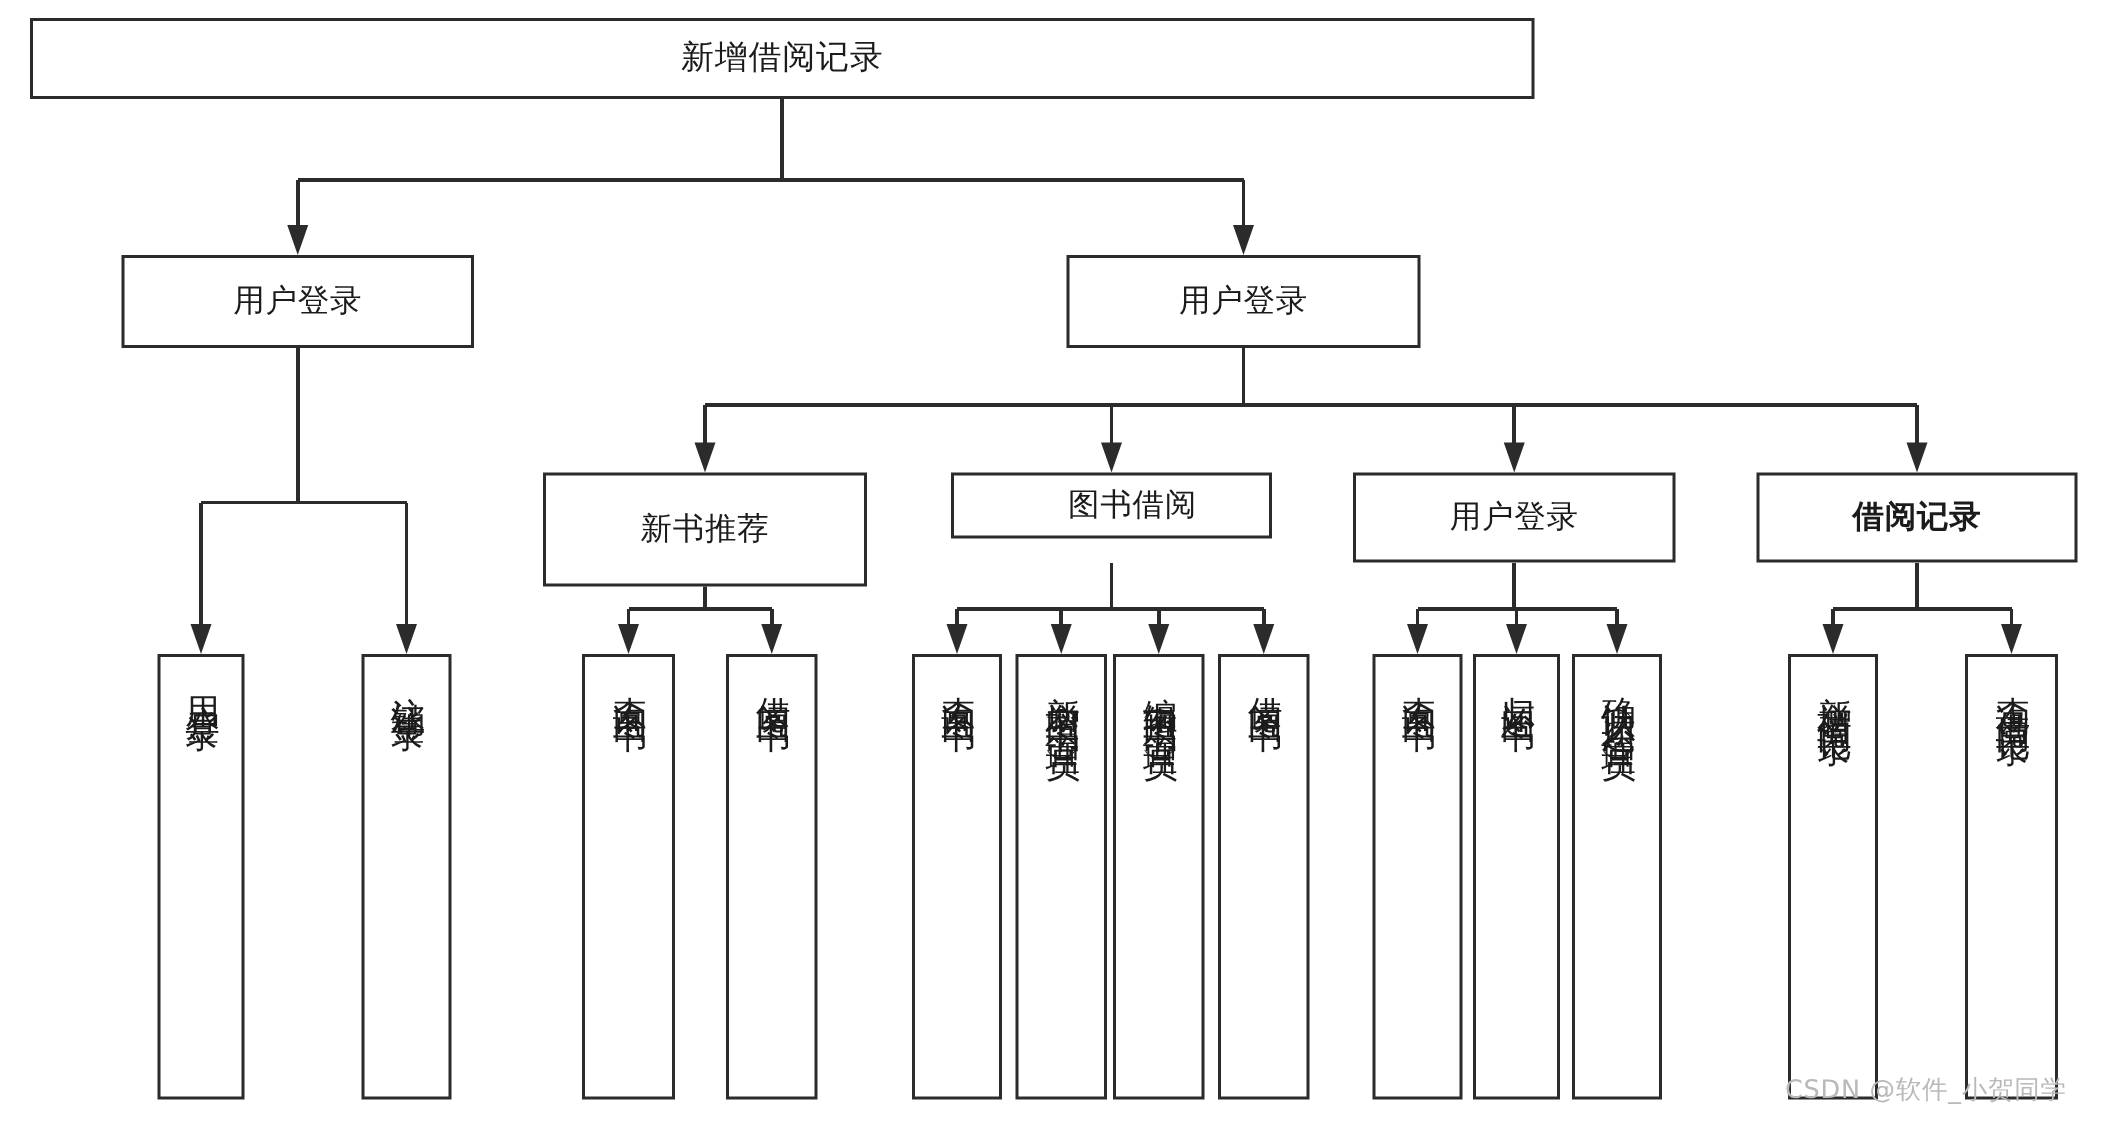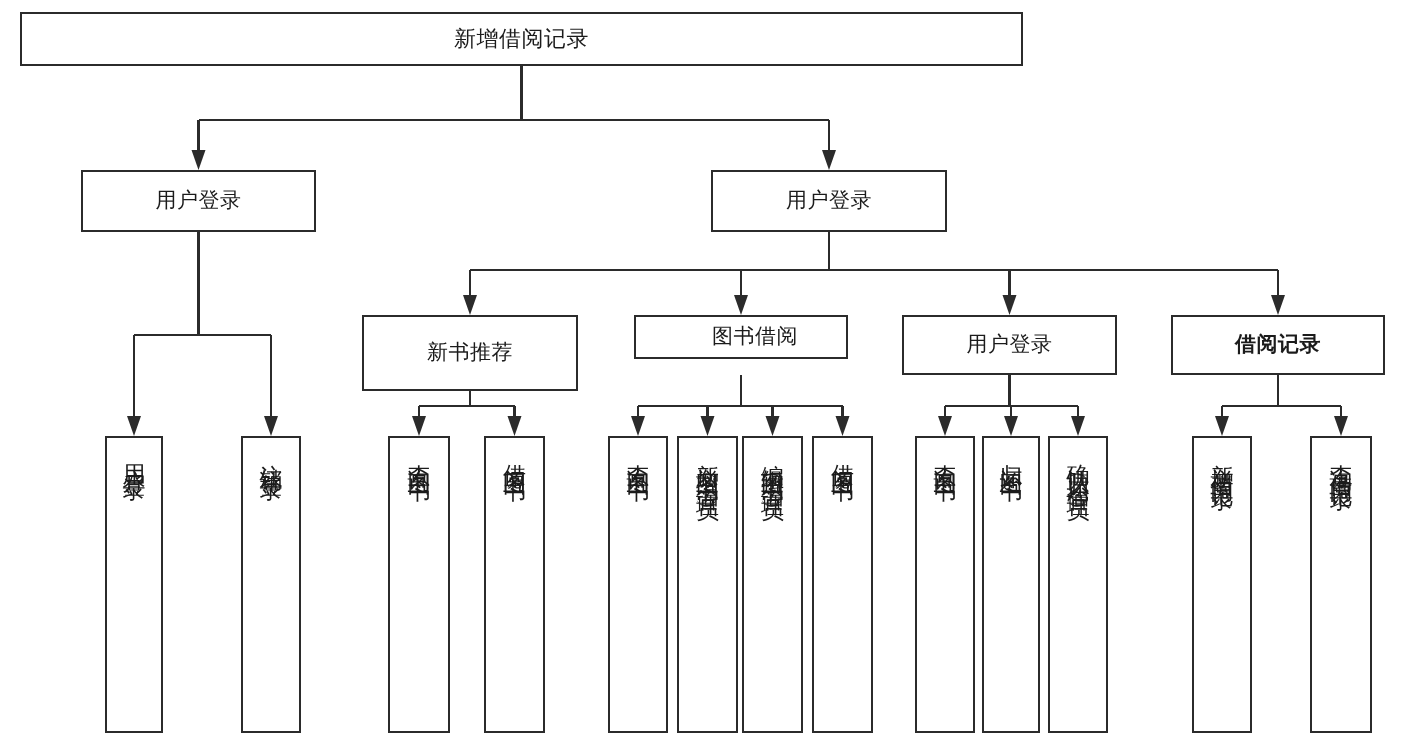--- a/index.html
+++ b/index.html
@@ -183,13 +183,14 @@
       <div class="node vert" style="left: 1048px; top: 436px; width: 60px; height: 297px;">
         <span class="label">确认归还（管理员）</span>
       </div>
       <div class="node vert" style="left: 1192px; top: 436px; width: 60px; height: 297px;">
         <span class="label">新增借阅记录</span>
       </div>
       <div class="node vert" style="left: 1310px; top: 436px; width: 62px; height: 297px;">
         <span class="label">查询借阅记录</span>
       </div>
     </div>
+  <div class="watermark" style="left: 1190px; top: 715px;">CSDN @软件_小贺同学</div>
 </div>
 
 </body></html>

